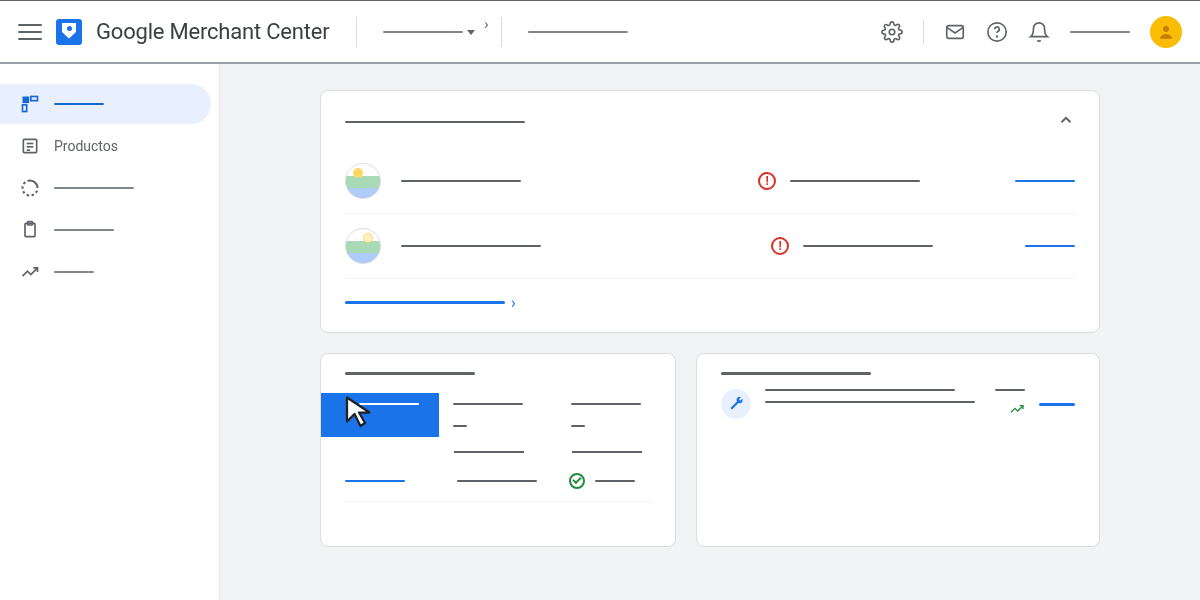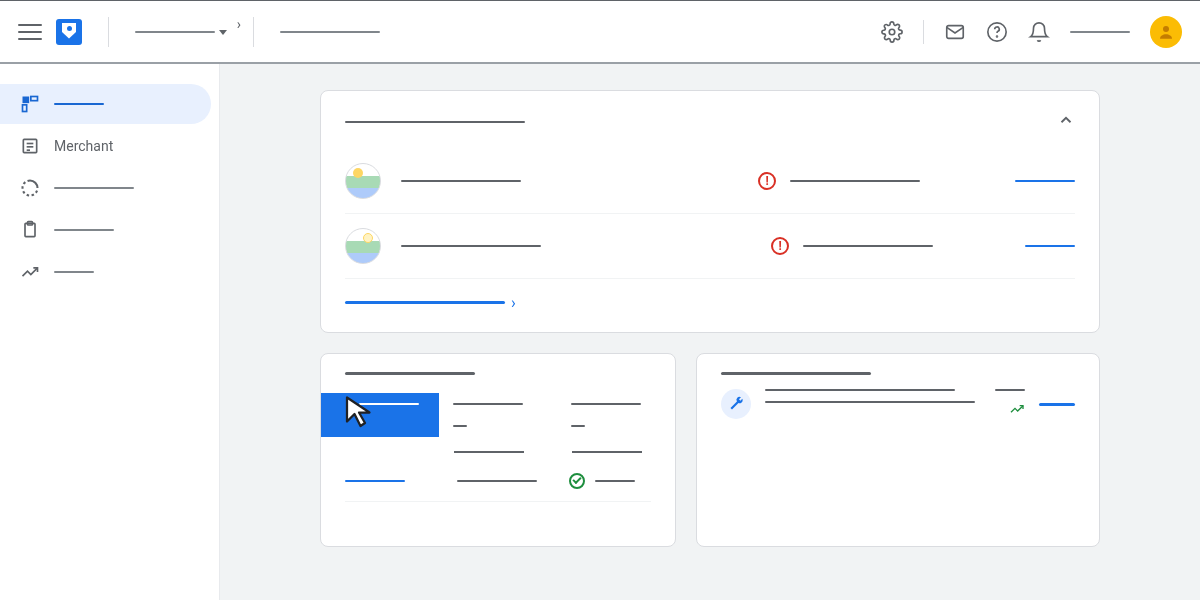--- a/index.html
+++ b/index.html
@@ -91,20 +91,21 @@
 </head>
 <body>
 
 <div class="header">
   <div class="hamburger">
     <span></span>
       <span></span>
       <span></span>
   </div>
   <div class="logo-tag"></div>
+  <div class="app-title">Google Merchant Center</div>
   <div class="vdivider"></div>
   <div class="dropdown-wrap" style="position:relative;">
     <div class="dropdown-ph"></div>
     <div class="caret"></div>
     <span class="chev-r" style="position:absolute; right:-14px; top:-14px;">›</span>
   </div>
   <div class="vdivider"></div>
   <div class="ph-text" style="width:100px;"></div>
 
   <div class="header-right">
@@ -159,21 +160,21 @@
     </div>
     <div class="sb-item">
       <span class="sb-icon">
         <svg viewBox="0 0 24 24" fill="none" stroke="#5f6368" stroke-width="2">
             <rect x="4" y="4" width="16" height="16" rx="1"></rect>
             <line x1="8" y1="9" x2="16" y2="9"></line>
             <line x1="8" y1="13" x2="16" y2="13"></line>
             <line x1="8" y1="17" x2="12" y2="17"></line>
           </svg>
       </span>
-      <span>Merchant</span>
+      <span>Productos</span>
     </div>
     <div class="sb-item">
       <span class="sb-icon">
         <svg viewBox="0 0 24 24" fill="none" stroke="#5f6368" stroke-width="2.5">
             <path d="M12 3 a9 9 0 1 0 9 9" stroke-dasharray="3 3"></path>
             <path d="M12 3 a9 9 0 0 1 9 9"></path>
           </svg>
       </span>
       <span class="sb-ph" style="width:80px;"></span>
     </div>

